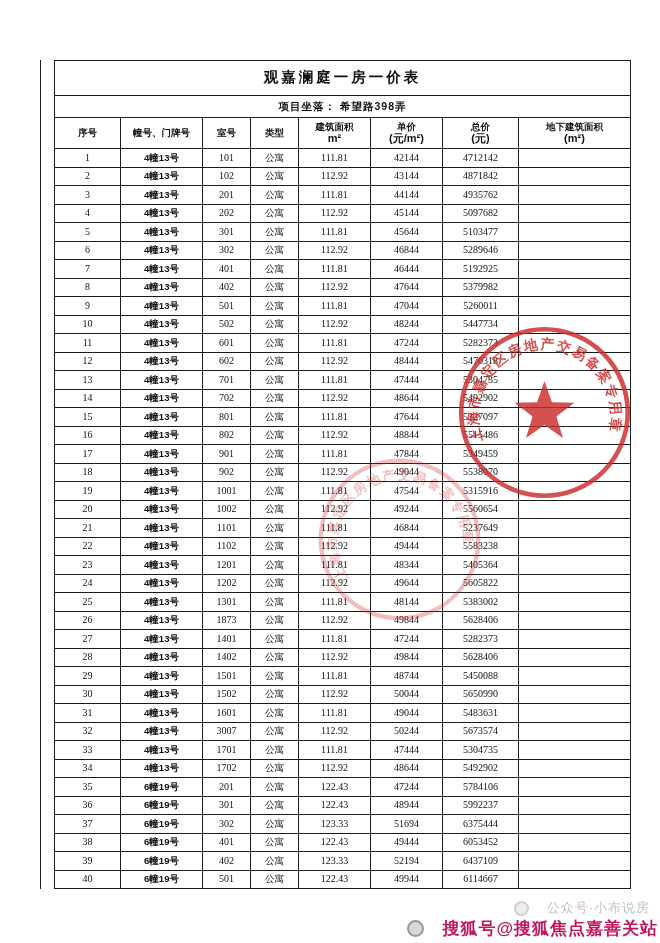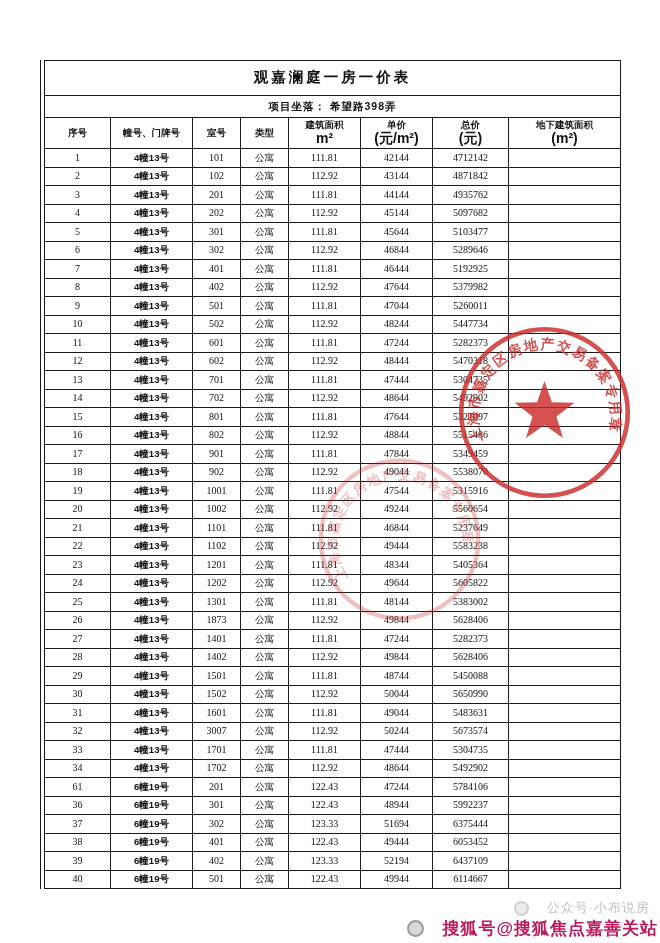--- a/index.html
+++ b/index.html
@@ -3,34 +3,34 @@
 <meta charset="utf-8">
 <style>
   html,body{margin:0;padding:0;}
   body{
     width:660px;height:943px;background:#ffffff;position:relative;
     font-family:"Liberation Sans","DejaVu Sans",sans-serif;color:#111;
     overflow:hidden;
   }
   .table-wrap{
     position:absolute;left:40px;top:60px;width:580px;
-    border-left:1px solid #1a1a1a;padding-left:3px;
+    border-left:1px solid #1a1a1a;padding-left:13px;
   }
   table{border-collapse:collapse;width:576px;table-layout:fixed;}
   th,td{
     border:1px solid #1a1a1a;text-align:center;vertical-align:middle;
     padding:0;font-size:9.5px;line-height:1.05;height:17.5px;color:#111;
     overflow:hidden;white-space:nowrap;
   }
   tr.title-row th{
     font-size:14.5px;font-weight:700;height:34px;letter-spacing:3px;border-bottom:1px solid #1a1a1a;
   }
   tr.loc-row th{font-size:10.5px;font-weight:600;height:21px;letter-spacing:1px;}
   tr.head-row th{font-weight:700;font-size:9.5px;height:30px;}
-  tr.head-row th .sub{font-weight:600;font-size:14px;margin-top:1px;}
+  tr.head-row th .sub{font-weight:600;font-size:11px;margin-top:1px;}
   td.c0,td.c2,td.c4,td.c5,td.c6{font-family:"Liberation Serif","DejaVu Serif",serif;font-size:10px;}
   td.c1{font-weight:700;font-size:9.5px;}
   td.c3{font-size:9.5px;}
   .seal{position:absolute;pointer-events:none;}
   .seal-main{left:452px;top:320px;opacity:.82;}
   .seal-faint{left:312px;top:452px;opacity:.30;transform:rotate(-12deg);}
   .wm{position:absolute;pointer-events:none;display:flex;align-items:center;gap:18px;}
   .wm-faint{right:10px;bottom:26px;color:#c2c2c2;font-size:13px;letter-spacing:1px;}
   .wm-sohu{right:2px;bottom:3px;color:#be185d;font-size:17px;font-weight:700;letter-spacing:1px;}
   .wm-dot{width:13px;height:13px;border-radius:50%;border:2px solid #9a9a9a;display:inline-block;background:#d8d8d8;}
@@ -424,21 +424,21 @@
           <td class="c0">34</td>
           <td class="c1">4幢13号</td>
           <td class="c2">1702</td>
           <td class="c3">公寓</td>
           <td class="c4">112.92</td>
           <td class="c5">48644</td>
           <td class="c6">5492902</td>
           <td class="c7"></td>
         </tr>
         <tr>
-          <td class="c0">61</td>
+          <td class="c0">35</td>
           <td class="c1">6幢19号</td>
           <td class="c2">201</td>
           <td class="c3">公寓</td>
           <td class="c4">122.43</td>
           <td class="c5">47244</td>
           <td class="c6">5784106</td>
           <td class="c7"></td>
         </tr>
         <tr>
           <td class="c0">36</td>

